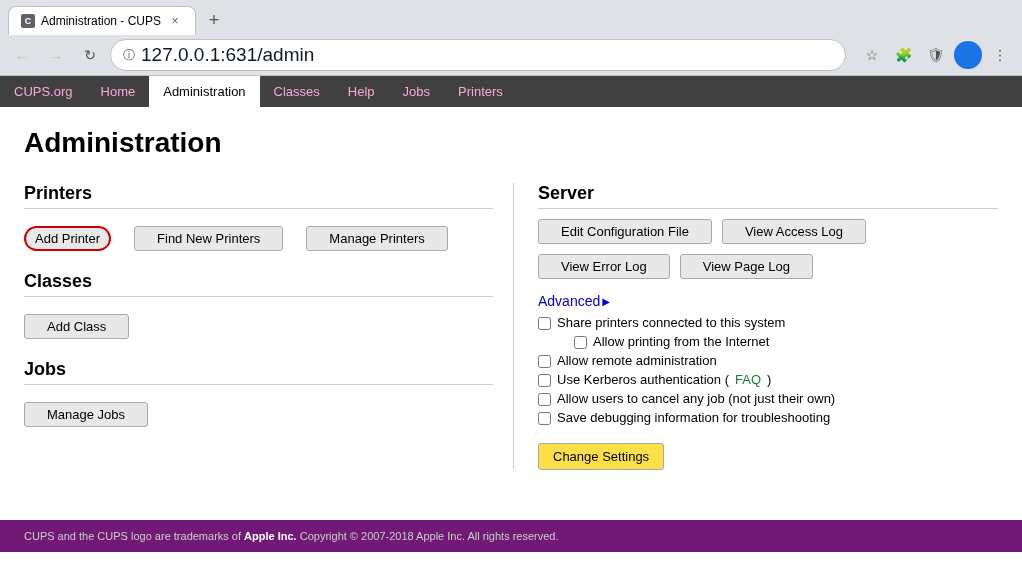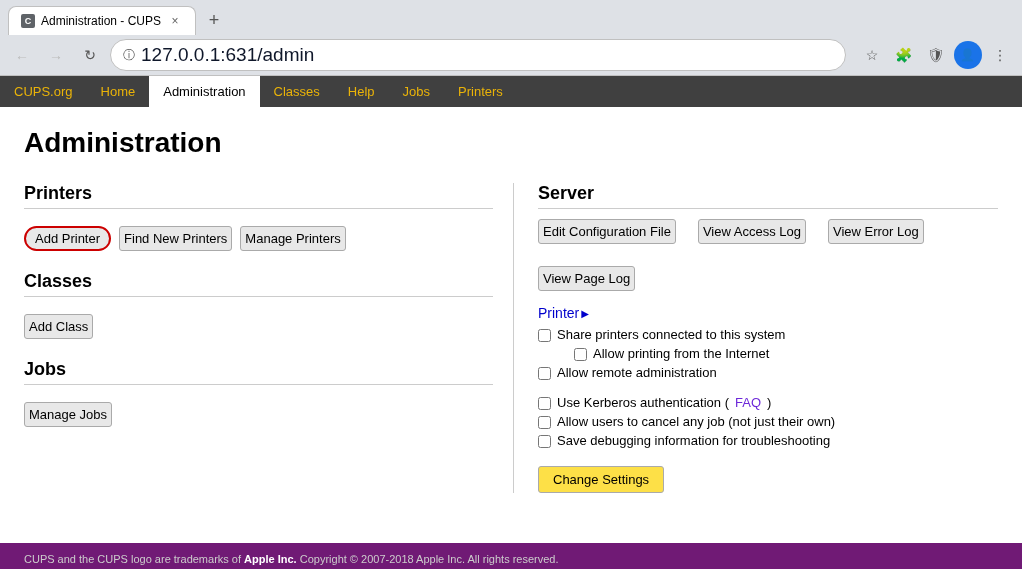--- a/index.html
+++ b/index.html
@@ -121,21 +121,21 @@
     }
 
     
     .cups-nav {
       background: #404040;
       display: flex;
       align-items: center;
       padding: 0;
     }
     .cups-nav a {
-      color: #eab308;
+      color: #f9a8d4;
       text-decoration: none;
       padding: 8px 14px;
       font-size: 13px;
       display: block;
     }
     .cups-nav a.active {
       background: #fff;
       color: #000;
     }
 
@@ -165,43 +165,43 @@
     }
     h2.section-title {
       font-size: 18px;
       font-weight: bold;
       margin-bottom: 8px;
       padding-bottom: 4px;
       border-bottom: 1px solid #ccc;
     }
     .button-group {
       display: flex;
-      gap: 8px;
+      gap: 23px;
       flex-wrap: wrap;
       margin: 17px 0 20px 0;
     }
     .btn {
-      padding: 4px 4px;
+      padding: 4px 22px;
       border: 1px solid #aaa;
       background: #e8e8e8;
       cursor: pointer;
       font-size: 13px;
       border-radius: 3px;
       color: #000;
     }
     .btn.highlighted {
       border: 2px solid #cc0000;
       border-radius: 20px;
       padding: 3px 9px;
     }
 
     
     .server-buttons {
       display: flex;
-      gap: 22px;
+      gap: 10px;
       flex-wrap: wrap;
       margin: 10px 0 14px 0;
     }
     .server-settings-label {
       font-weight: bold;
       margin-bottom: 6px;
       font-size: 14px;
     }
     .advanced-link {
       color: #00c;
@@ -226,23 +226,22 @@
       margin-bottom: 4px;
       font-size: 13px;
     }
     .checkbox-list li input[type="checkbox"] {
       margin-top: 2px;
     }
     .sub-checkbox {
       margin-left: 36px;
     }
     .faq-link {
-      color: #6d28d9;
+      color: #15803d;
       text-decoration: none;
-      margin-top: 11px;
     }
     .change-settings-btn {
       margin-top: 14px;
       padding: 5px 14px;
       border: 1px solid #aaa;
       background: #fde047;
       cursor: pointer;
       font-size: 13px;
       border-radius: 3px;
     }
@@ -327,21 +326,21 @@
       <h2 class="section-title">Server</h2>
       <div class="server-buttons">
         <button class="btn">Edit Configuration File</button>
         <button class="btn">View Access Log</button>
         <button class="btn">View Error Log</button>
         <button class="btn">View Page Log</button>
       </div>
 
 
       <a class="advanced-link">
-        <span>Printer</span>
+        <span>Advanced</span>
         <span class="arrow">▶</span>
       </a>
 
       <ul class="checkbox-list">
         <li>
           <input type="checkbox" style="">
           <span>Share printers connected to this system</span>
         </li>
         <li class="sub-checkbox">
           <input type="checkbox" style="">

